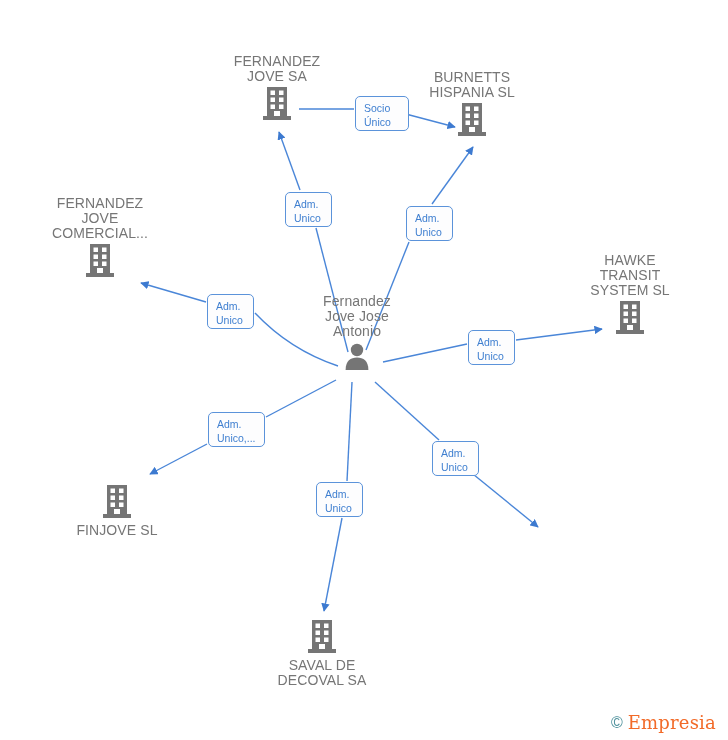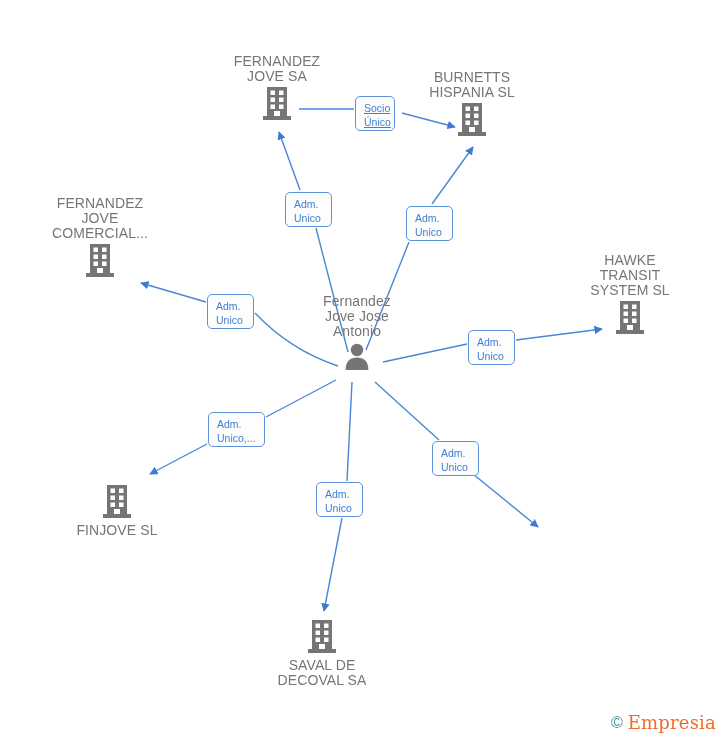--- a/index.html
+++ b/index.html
@@ -227,21 +227,21 @@
 Antonio</div>
     <svg class="node-icon" width="28" height="28" viewBox="0 0 28 28">
       <circle cx="14" cy="8" r="6.2" fill="#757575"></circle>
       <path d="M 2.6 28 C 2.6 18.6 7.6 15.4 14 15.4 C 20.4 15.4 25.4 18.6 25.4 28 Z" fill="#757575"></path>
     </svg>
   </div>
 
   <div class="edge-label" style="left:285px; top:192px; width:47px; height:35px;">Adm.
 Unico</div>
 
-  <div class="edge-label" style="left:355px; top:96px; width:40px; height:35px;text-decoration:underline;">Socio
+  <div class="edge-label" style="left:355px; top:96px; width:54px; height:35px;">Socio
 Único</div>
 
   <div class="edge-label" style="left:406px; top:206px; width:47px; height:35px;">Adm.
 Unico</div>
 
   <div class="edge-label" style="left:207px; top:294px; width:47px; height:35px;">Adm.
 Unico</div>
 
   <div class="edge-label" style="left:468px; top:330px; width:47px; height:35px;">Adm.
 Unico</div>

